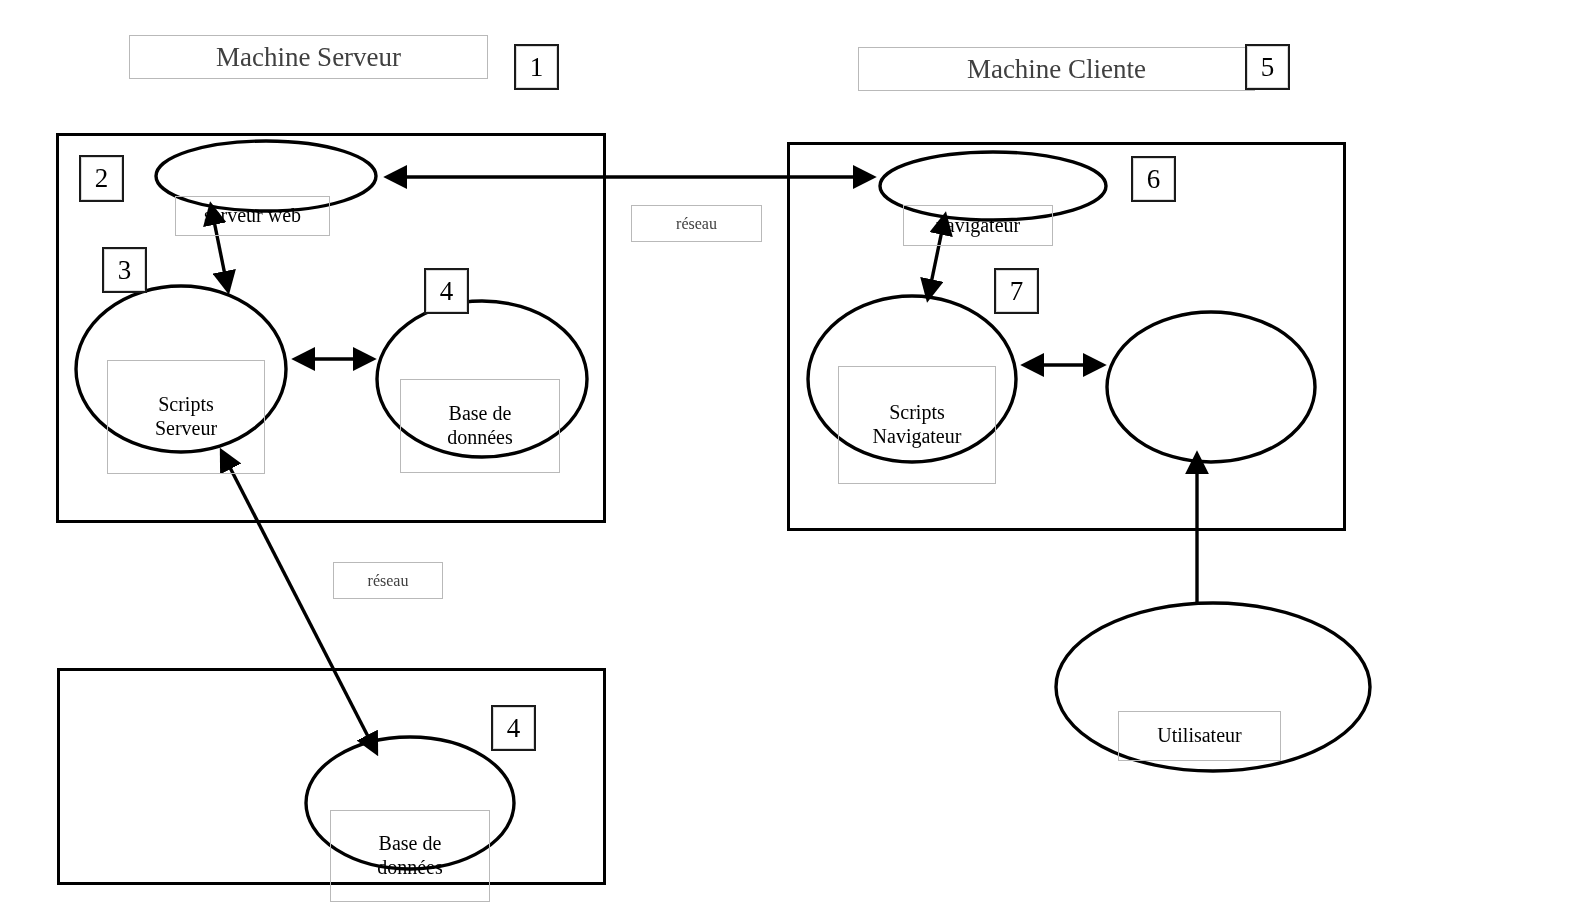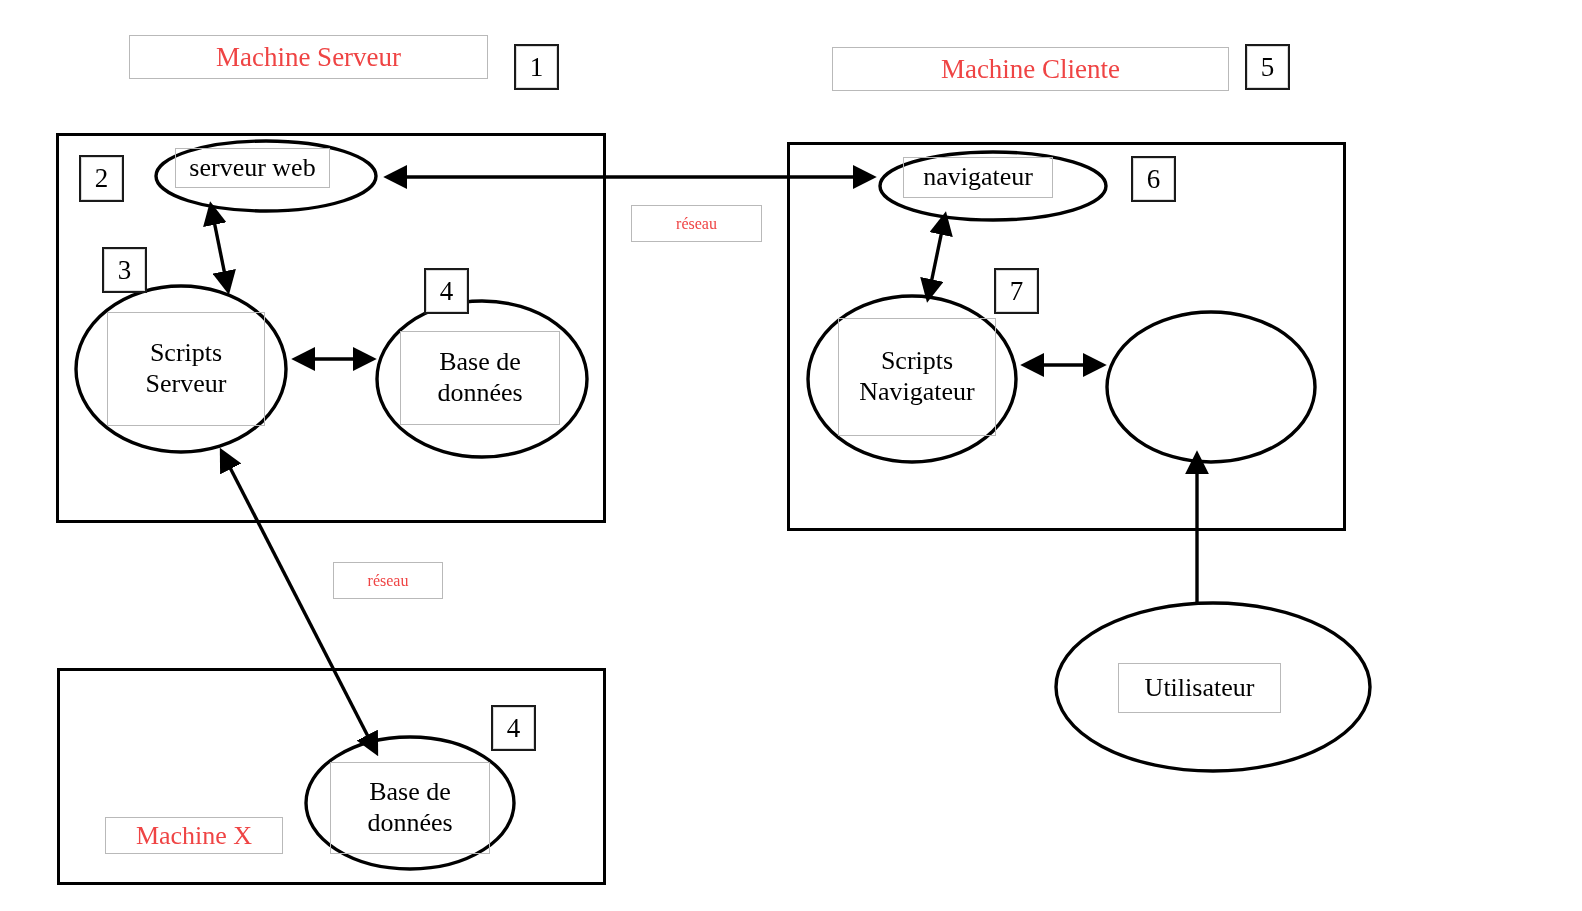--- a/index.html
+++ b/index.html
@@ -33,21 +33,21 @@
   }
   
   .caption-box {
     position: absolute;
     box-sizing: border-box;
     border: 1px solid #b9b9b9;
     background: transparent;
     display: flex;
     align-items: center;
     justify-content: center;
-    color: #ef4444;
+    color: #404040;
     white-space: nowrap;
   }
   
   .num-box {
     position: absolute;
     box-sizing: border-box;
     border: 2px solid #1a1a1a;
     background: #ffffff;
     display: flex;
     align-items: center;
@@ -75,21 +75,21 @@
     display: flex;
     align-items: center;
     justify-content: center;
     text-align: center;
     color: #000000;
     line-height: 1.18;
     white-space: pre-line;
     z-index: 4;
   }
   .title-label { font-size: 27px; }
-  .node-text  { font-size: 26px; }
+  .node-text  { font-size: 20px; margin-top: 48px; }
   .net-label  { font-size: 16px; text-align: center; }
 </style>
 </head>
 <body>
 
 <div id="stage">
 
   <svg id="wires" viewBox="0 0 1582 911">
     <defs>
       <marker id="ah" markerWidth="7" markerHeight="7" refX="5.6" refY="3.5" orient="auto" markerUnits="strokeWidth">
@@ -144,21 +144,21 @@
   </svg>
 
   <div class="machine-box" style="left:56px; top:133px; width:550px; height:390px;"></div>
 
   <div class="machine-box" style="left:787px; top:142px; width:559px; height:389px;"></div>
 
   <div class="machine-box" style="left:57px; top:668px; width:549px; height:217px;"></div>
 
   <div class="caption-box title-label" style="left:129px; top:35px; width:359px; height:44px;">Machine Serveur</div>
 
-  <div class="caption-box title-label" style="left:832px; top:47px; width:397px; height:44px;font-family:Liberation Serif, serif;">Machine Cliente</div>
+  <div class="caption-box title-label" style="left:858px; top:47px; width:397px; height:44px;font-family:Liberation Serif, serif;">Machine Cliente</div>
 
   <div class="num-box" style="left:514px; top:44px; width:45px; height:46px;">
     <span>1</span>
   </div>
 
   <div class="num-box" style="left:79px; top:155px; width:45px; height:47px;">
     <span>2</span>
   </div>
 
   <div class="num-box" style="left:102px; top:247px; width:45px; height:46px;">
@@ -192,21 +192,20 @@
 
   <div class="node-label node-text" style="left:400px; top:331px; width:160px; height:94px;">Base de
 données</div>
 
   <div class="node-label node-text" style="left:903px; top:157px; width:150px; height:41px;">navigateur</div>
 
   <div class="node-label node-text" style="left:838px; top:318px; width:158px; height:118px;">Scripts
 Navigateur</div>
 
 
-  <div class="caption-box node-text" style="left:105px; top:817px; width:178px; height:37px;">Machine X</div>
 
   <div class="node-label node-text" style="left:330px; top:762px; width:160px; height:92px;">Base de
 données</div>
 
   <div class="node-label node-text" style="left:1118px; top:663px; width:163px; height:50px;">Utilisateur</div>
 
   <div class="caption-box net-label" style="left:631px; top:205px; width:131px; height:37px;">réseau</div>
 
   <div class="caption-box net-label" style="left:333px; top:562px; width:110px; height:37px;">réseau</div>
 

